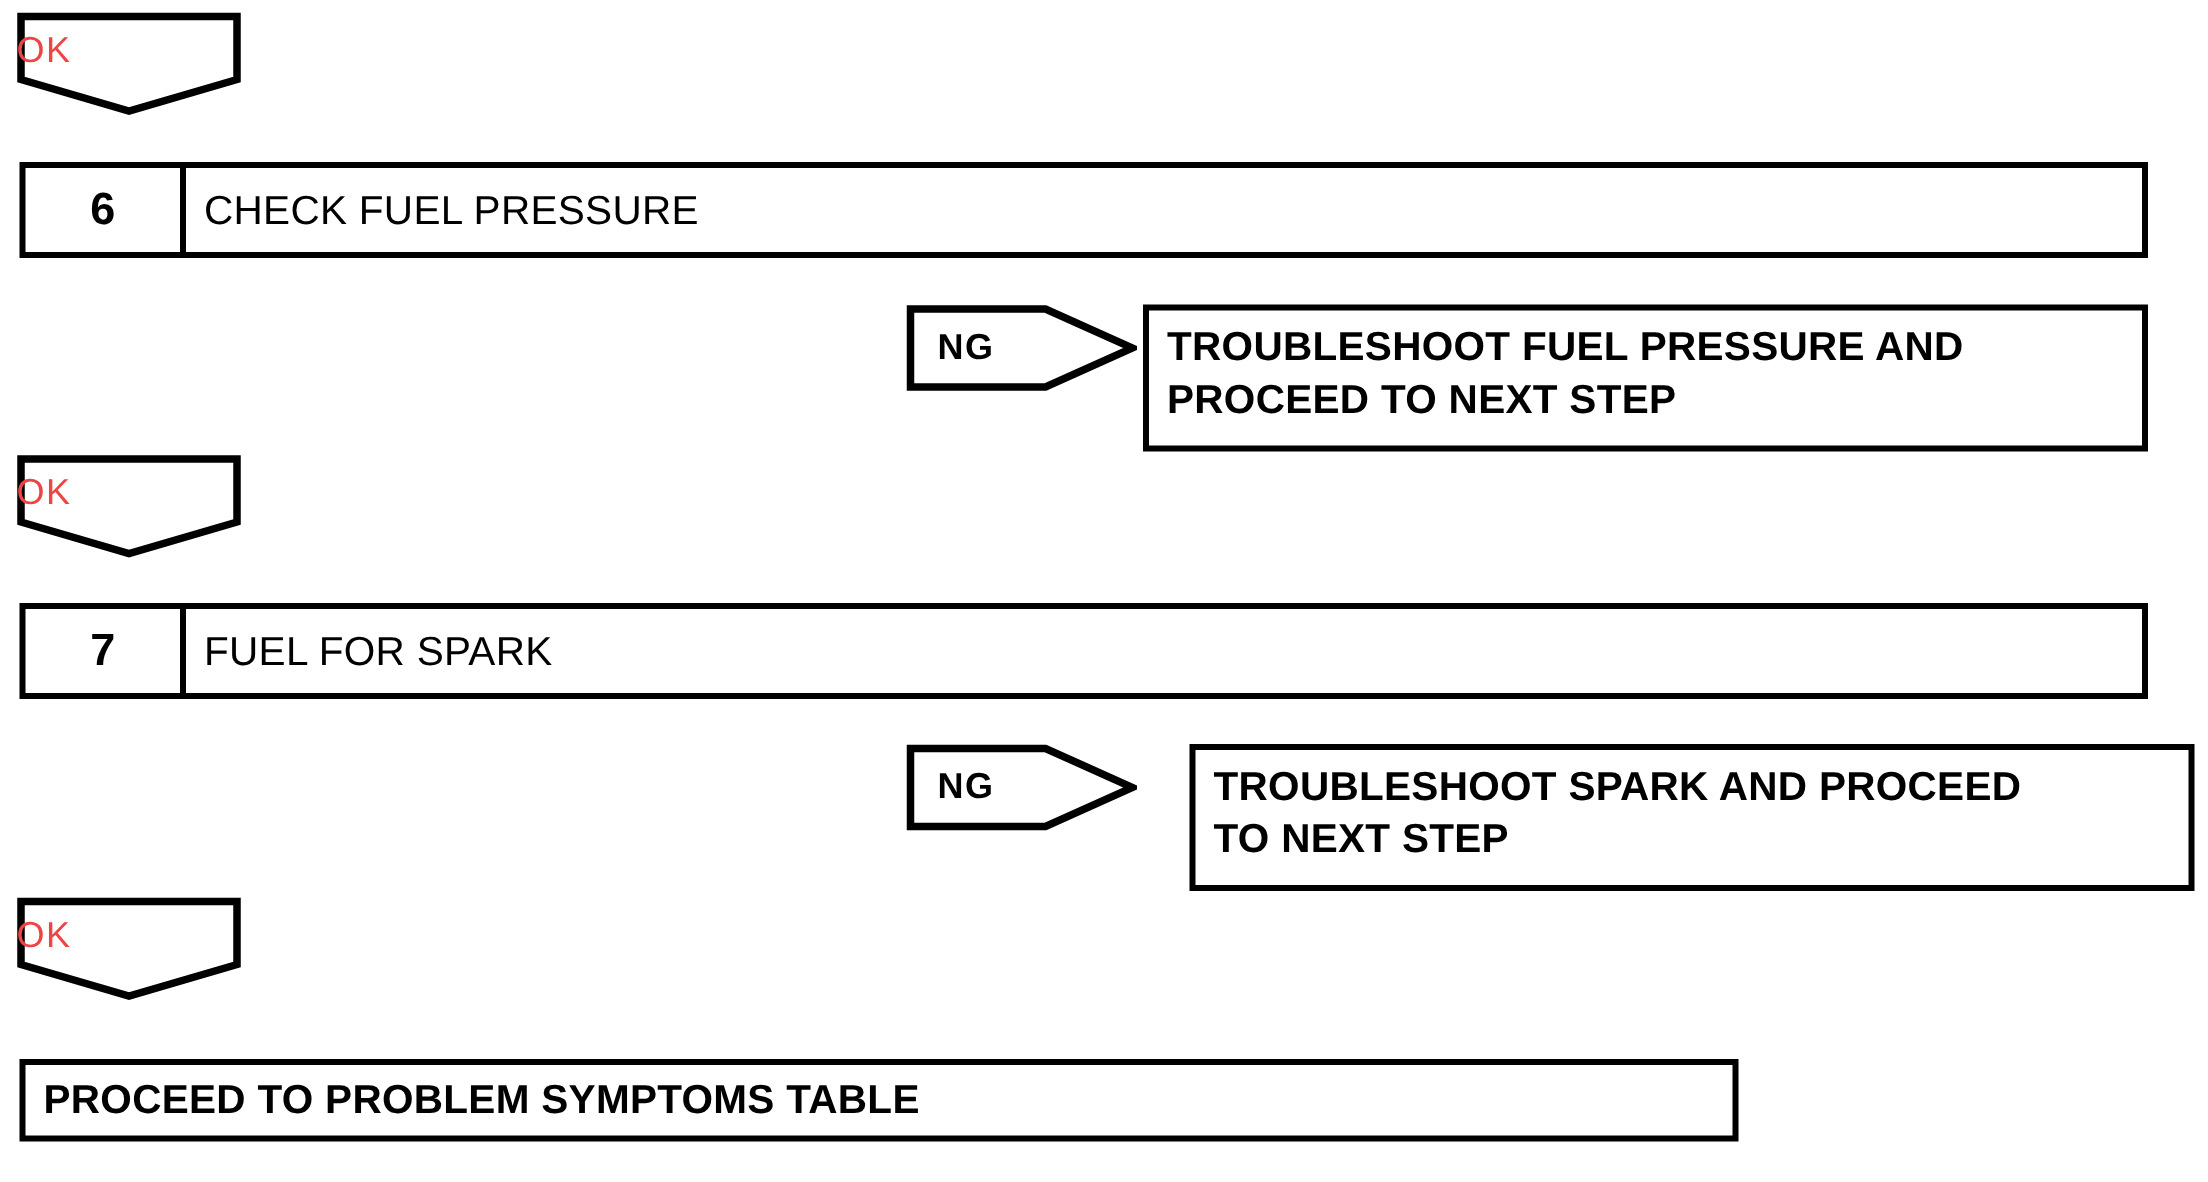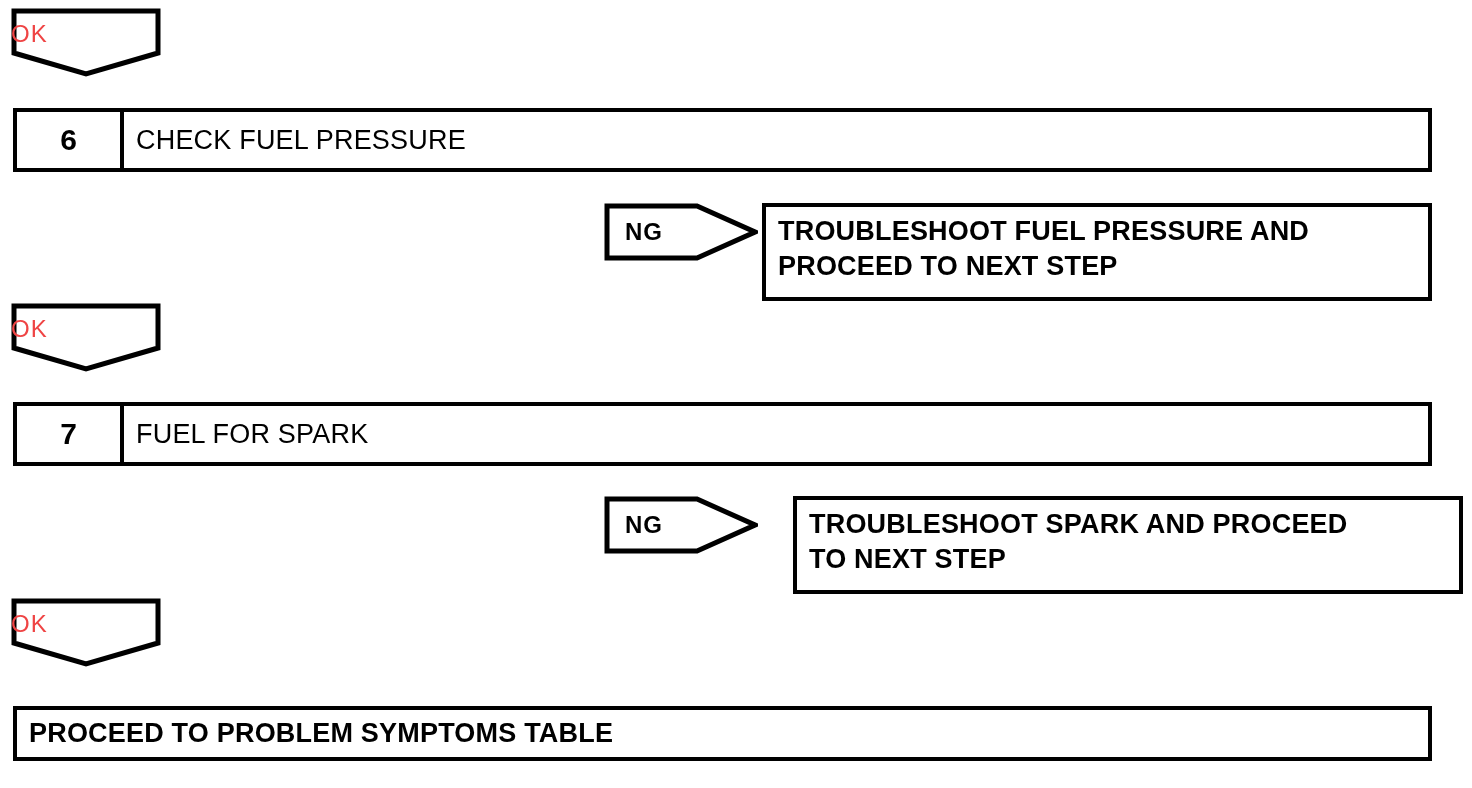--- a/index.html
+++ b/index.html
@@ -168,17 +168,17 @@
     <div>TO NEXT STEP</div>
   </div>
 
   <div class="ok-shape" style="left:11px; top:598px; width:150px; height:70px;">
     <svg width="150" height="70" viewBox="0 0 150 70">
       <polygon points="3,3 147,3 147,45 75,66 3,45" fill="#ffffff" stroke="#000000" stroke-width="5" stroke-linejoin="miter"></polygon>
     </svg>
     <div class="ok-label" style="top:12px;">OK</div>
   </div>
 
-  <div class="abs plain-box" style="left:13px; top:706px; width:1419px; height:55px;">
+  <div class="abs plain-box" style="left:13px; top:706px; width:1146px; height:55px;">
     <span>PROCEED TO PROBLEM SYMPTOMS TABLE</span>
   </div>
 
 </div>
 
 </body></html>

